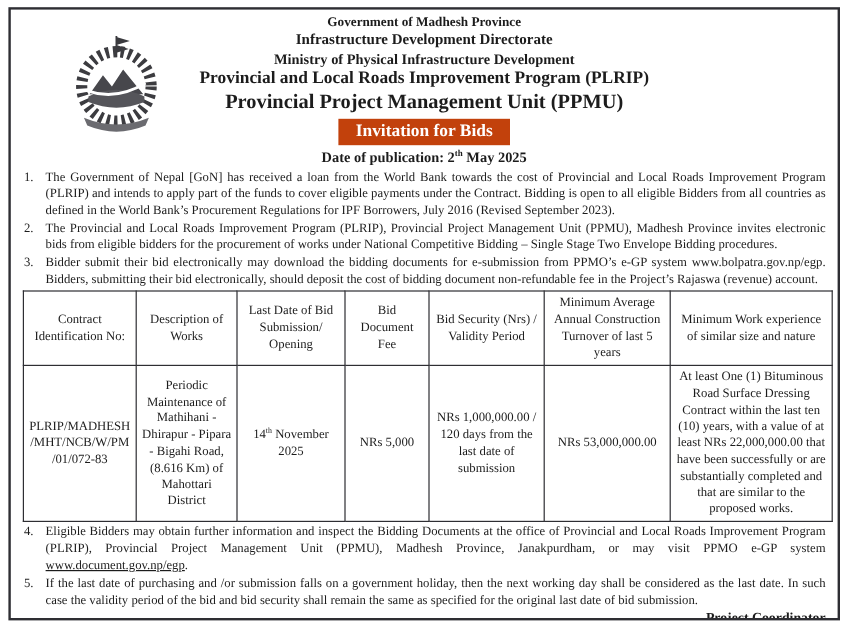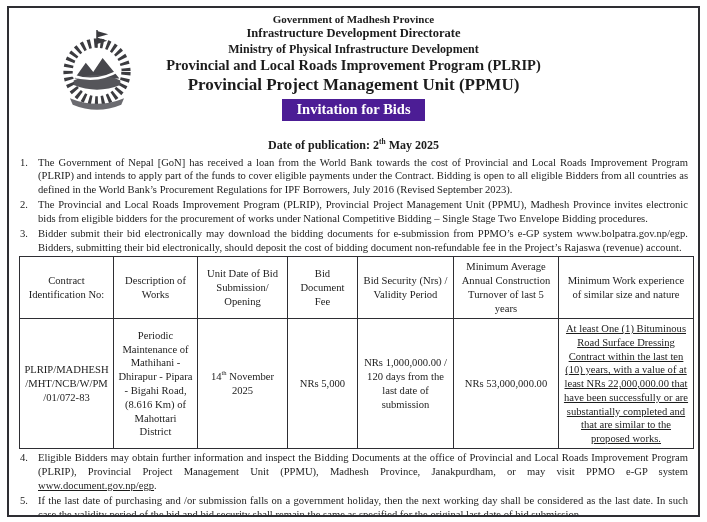--- a/index.html
+++ b/index.html
@@ -29,26 +29,26 @@
   .doc-header { text-align: center; }
   .hline { font-weight: bold; white-space: nowrap; }
   .hline-0 { font-size: 11px;   line-height: 1.22; }
   .hline-1 { font-size: 12px;   line-height: 1.22; }
   .hline-2 { font-size: 12.5px; line-height: 1.22; }
   .hline-3 { font-size: 14.5px; line-height: 1.25; }
   .hline-4 { font-size: 17px;   line-height: 1.25; }
   .hline-5 { font-size: 12.5px; line-height: 1.3; }
   .banner {
     display: inline-block;
-    background: #4c1d95;
+    background: #c2410c;
     color: #ffffff;
     font-weight: bold;
     font-size: 14.5px;
     padding: 2px 14px 3px 14px;
-    margin: 3px auto 17px auto;
+    margin: 3px auto 3px auto;
   }
   .pub-date {
     text-align: center;
     font-weight: bold;
     font-size: 12px;
     margin-bottom: 3px;
   }
   sup { font-size: 0.62em; vertical-align: super; line-height: 0; }
   
   .notice {
@@ -78,21 +78,20 @@
     line-height: 1.3;
   }
   table.bids th { height: 62px; }
   table.bids td { height: 130px; }
   td.cell-contract { overflow-wrap: anywhere; }
   td.cell-experience {
     text-align: justify;
     vertical-align: top;
     padding: 3px 6px 2px 6px;
     line-height: 1.34;
-    text-decoration: underline;
   }
   .signature {
     text-align: right;
     font-weight: bold;
     font-size: 11.5px;
     margin-top: 1px;
   }
 </style>
 </head>
 <body>
@@ -144,21 +143,21 @@
           <col style="width:90px">
         <col style="width:70px">
           <col style="width:96px">
           <col style="width:105px">
           <col style="width:135px">
       </colgroup>
       <thead>
         <tr>
           <th>Contract Identification No:</th>
           <th>Description of Works</th>
-          <th>Unit Date of Bid Submission/ Opening</th>
+          <th>Last Date of Bid Submission/ Opening</th>
           <th>Bid Document Fee</th>
           <th>Bid Security (Nrs) / Validity Period</th>
           <th>Minimum Average Annual Construction Turnover of last 5 years</th>
           <th>Minimum Work experience of similar size and nature</th>
         </tr>
       </thead>
       <tbody>
         <tr>
           <td class="cell-contract">PLRIP/MADHESH/MHT/NCB/W/PM/01/072-83</td>
           <td>Periodic Maintenance of Mathihani - Dhirapur - Pipara - Bigahi Road, (8.616 Km) of Mahottari District</td>

